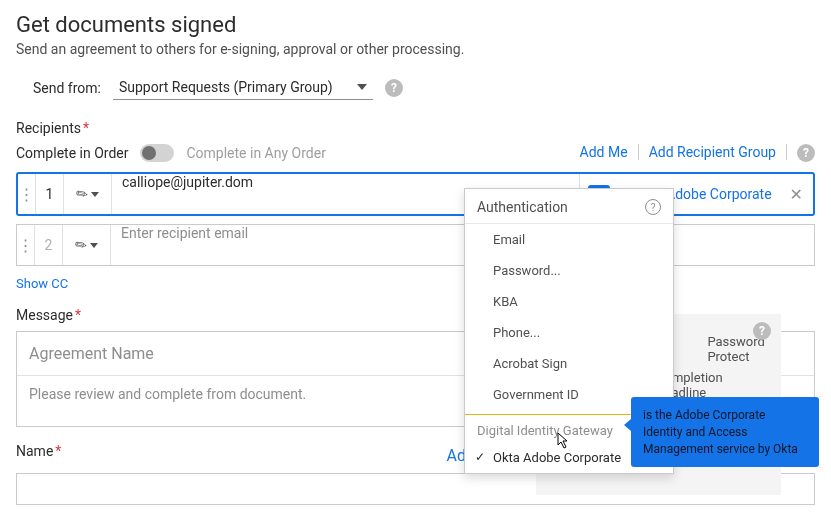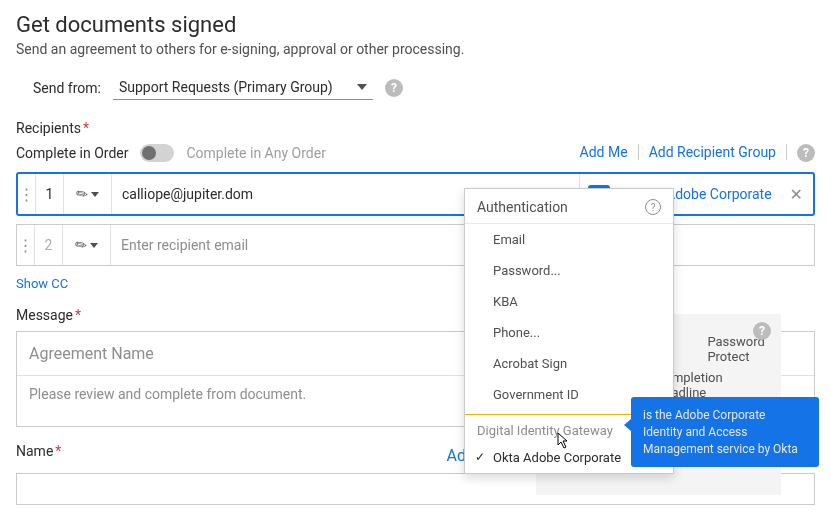--- a/index.html
+++ b/index.html
@@ -21,21 +21,21 @@
 .order-right { display: flex; align-items: flex-start; gap: 10px; font-size: 14px; }
 .link { color: #1473e6; cursor: pointer; }
 .vr { width: 1px; height: 16px; background: #cacaca; }
 .recipient-row { display: flex; align-items: center; border: 1px solid #cacaca; height: 42px; }
 .recipient-row.active { border: 2px solid #1473e6; border-radius: 3px; height: 44px; }
 .drag-handle { width: 18px; display: flex; align-items: center; justify-content: center; color: #8e8e8e; border-right: 1px solid #e1e1e1; height: 100%; }
 .num-cell { width: 28px; text-align: center; font-size: 14px; color: #2c2c2c; border-right: 1px solid #e1e1e1; height: 100%; display:flex; align-items:center; justify-content:center;}
 .role-cell { width: 48px; display:flex; align-items:center; justify-content:center; gap:4px; color:#505050; border-right:1px solid #e1e1e1; height:100%; }
 .pen-icon { font-size:14px; transform: rotate(-35deg); }
 .small-caret { width:0;height:0;border-left:4px solid transparent;border-right:4px solid transparent;border-top:5px solid #505050; }
-.email-cell { flex: 1; display:flex; align-items:center; padding: 0 10px; height:100%; font-size:14px; }
+.email-cell { flex: 1; display:flex; padding: 0 10px; height:100%; font-size:14px; }
 .email-cell .chip { font-size:14px; }
 .email-cell .ph { color:#8e8e8e; }
 .auth-cell { display:flex; align-items:center; gap:8px; padding: 0 8px; border-left:1px solid #e1e1e1; height:100%; }
 .auth-badge { width:22px; height:18px; border-radius:3px; background:#1473e6; display:flex; align-items:center; justify-content:center; color:#fff; font-size:11px; }
 .auth-text { color:#1473e6; font-size:14px; }
 .clear-x { color:#8e8e8e; font-size:16px; padding: 0 10px; cursor:pointer; }
 .recipient-row + .recipient-row { margin-top: 8px; }
 .num-cell.inactive { color:#b0b0b0; }
 .show-cc { margin-top: 10px; font-size:13px; }
 .message-area { margin-top: 16px; }
@@ -48,21 +48,21 @@
 
 .auth-popover { position:absolute; top:188px; left:464px; width:210px; background:#fff; border:1px solid #cacaca; box-shadow:0 4px 10px rgba(0,0,0,0.15); z-index:10; }
 .pop-header { display:flex; align-items:center; justify-content:space-between; padding:10px 12px 8px; font-size:14px; color:#505050; border-bottom:1px solid #e8e8e8; }
 .pop-item { padding:8px 16px 8px 28px; font-size:13px; color:#505050; cursor:pointer; position:relative; }
 .pop-item.selected { color:#2c2c2c; }
 .pop-item.selected::before { content:"✓"; position:absolute; left:10px; top:8px; font-size:12px; color:#2c2c2c; }
 .pop-divider { padding:8px 12px 4px; font-size:13px; color:#8e8e8e; border-top:1px solid #eab308; margin-top:4px; }
 .help-small { width:16px; height:16px; border-radius:50%; border:1px solid #8e8e8e; color:#8e8e8e; display:flex; align-items:center; justify-content:center; font-size:10px; }
 
 
-.tooltip-box { position:absolute; top:397px; left:631px; width:188px; background:#1473e6; color:#e5e5e5; font-size:12px; padding:10px 12px; border-radius:3px; z-index:12; line-height:1.4; }
+.tooltip-box { position:absolute; top:397px; left:631px; width:188px; background:#1473e6; color:#0f172a; font-size:12px; padding:10px 12px; border-radius:3px; z-index:12; line-height:1.4; }
 .tooltip-box::before { content:""; position:absolute; left:-7px; top:22px; width:0;height:0; border-top:6px solid transparent; border-bottom:6px solid transparent; border-right:7px solid #1473e6; }
 
 
 .options-panel { position:absolute; top:314px; left:536px; width:245px; background:#f4f4f4; padding:14px 14px 14px 18px; z-index:2; }
 .options-panel .op-row { display:flex; gap:8px; font-size:13px; color:#505050; margin:6px 0; }
 .options-help { position:absolute; right:10px; top:8px; }
 .checkbox { width:13px; height:13px; border:1px solid #8e8e8e; display:inline-block; }
 
 
 .cursor { position:absolute; top:431px; left:550px; font-size:20px; z-index:15; color:#000; pointer-events:none; }

